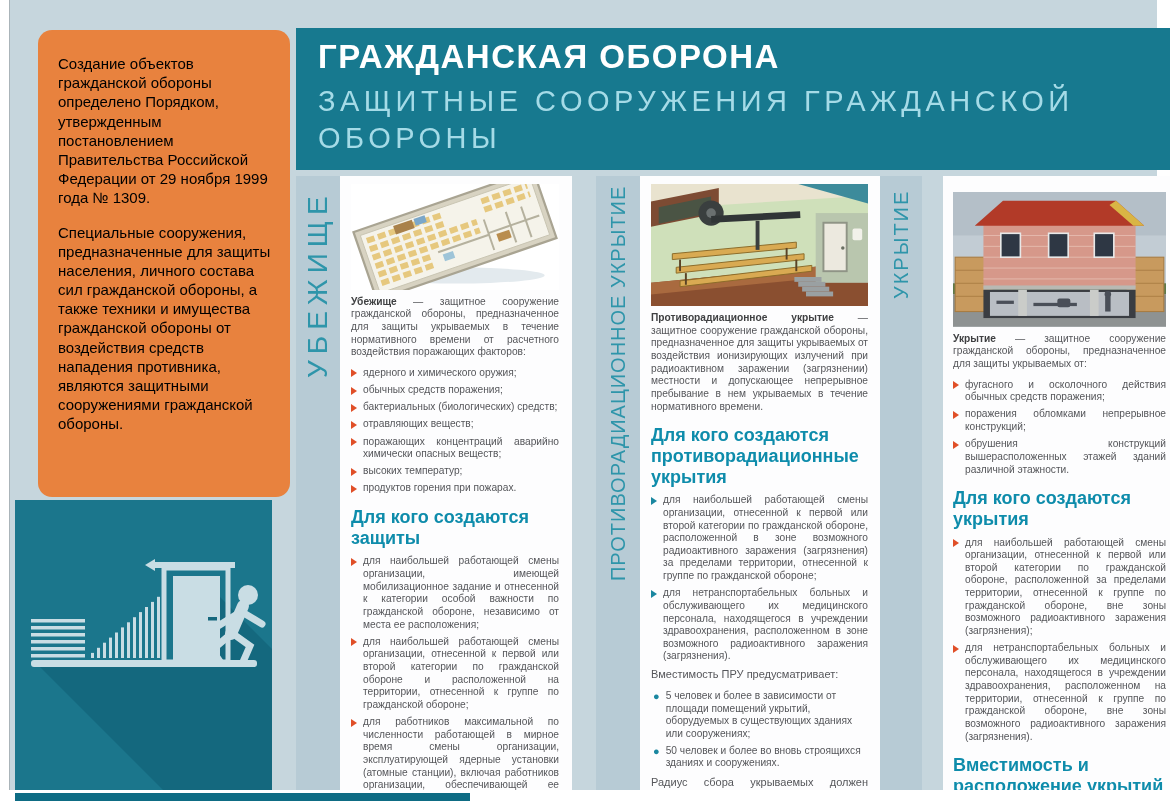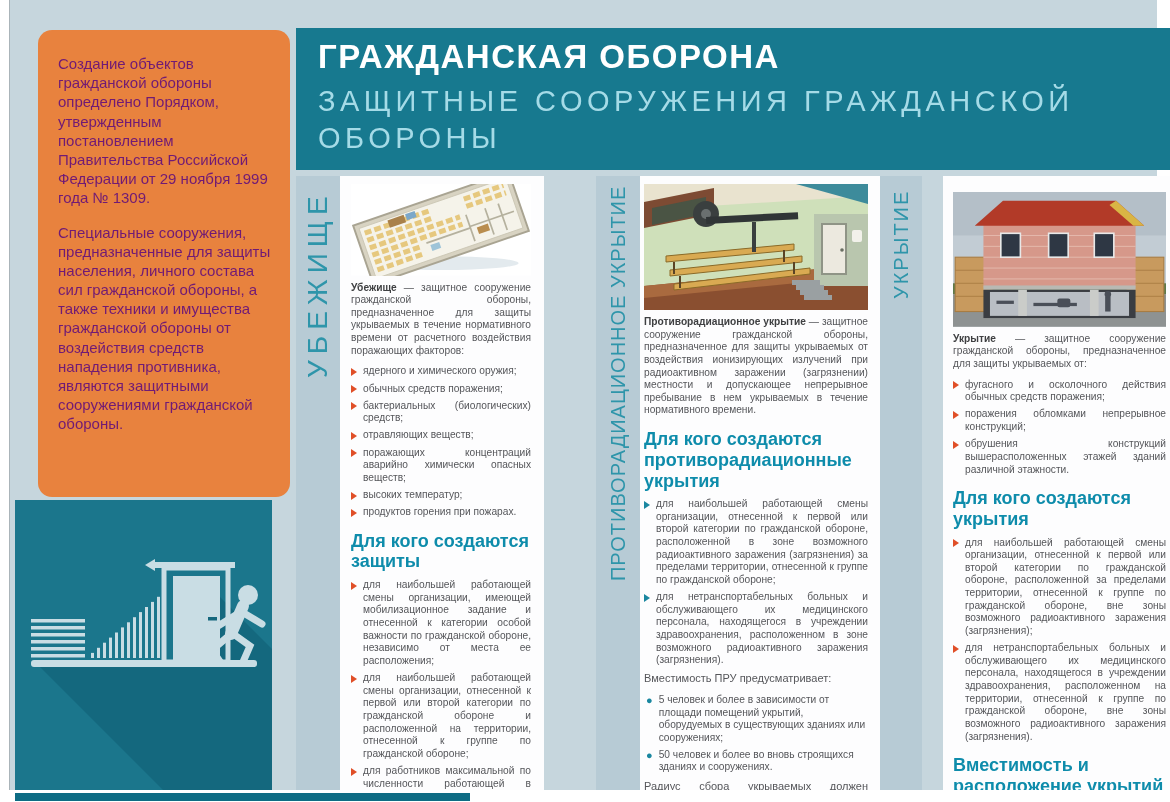--- a/index.html
+++ b/index.html
@@ -10,38 +10,38 @@
 
   
   .header{position:absolute;left:296px;top:28px;width:1013px;height:142px;background:#17798f;
           padding:8px 0 0 22px;box-sizing:border-box;}
   .title{font-size:33px;font-weight:bold;color:#ffffff;letter-spacing:1.5px;margin-top:2px;}
   .subtitle{font-size:29px;color:#a5dbe7;letter-spacing:4.5px;line-height:1.26;margin-top:7px;
             max-width:800px;font-weight:400;}
 
   
   .note{position:absolute;left:38px;top:30px;width:252px;height:467px;background:#e8823e;
-        border-radius:14px;box-sizing:border-box;padding:24px 18px 0 20px;color:#701a75;}
+        border-radius:14px;box-sizing:border-box;padding:24px 18px 0 20px;color:#000000;}
   .note p{margin:0 0 15px 0;font-size:15px;line-height:1.28;}
 
   
   .strip{position:absolute;top:176px;height:614px;background:#b7cbd5;}
   .strip1{left:296px;width:44px;}
   .strip2{left:596px;width:44px;}
   .strip3{left:880px;width:42px;}
   .vlabel{position:absolute;left:0;width:100%;writing-mode:vertical-rl;transform:rotate(180deg);
           color:#2e95aa;text-align:left;display:flex;align-items:center;justify-content:flex-end;}
   .vl1{top:14px;height:256px;font-size:28px;letter-spacing:6px;}
   .vl2{top:10px;height:565px;font-size:20px;letter-spacing:1px;}
   .vl3{top:14px;height:150px;font-size:20px;letter-spacing:2px;}
 
   .content{position:absolute;top:176px;height:614px;background:#fdfdfe;box-sizing:border-box;
            overflow:hidden;color:#55565a;}
-  .content1{left:340px;width:204px;padding:4px 13px 0 11px;}
-  .content2{left:640px;width:240px;padding:4px 12px 0 4px;}
+  .content1{left:340px;width:232px;padding:4px 13px 0 11px;}
+  .content2{left:640px;width:240px;padding:4px 12px 0 11px;}
   .content3{left:943px;width:234px;padding:12px 11px 0 10px;}
   .img{width:100%;margin:4px 0 6px 0;}
   .img svg{display:block;width:100%;height:auto;}
 
   .lead{font-size:10.2px;line-height:1.24;text-align:justify;margin:2px 0 8px 0;}
   .lead b{color:#3f4042;}
   h3{font-size:18px;color:#0e8cab;margin:12px 0 7px 0;line-height:1.15;}
   .body{font-size:11px;line-height:1.24;text-align:justify;margin:0 0 9px 0;}
   ul.blist{list-style:none;margin:0 0 2px 0;padding:0;}
   ul.blist li{display:flex;align-items:flex-start;margin:0 0 4.5px 0;font-size:10.2px;

